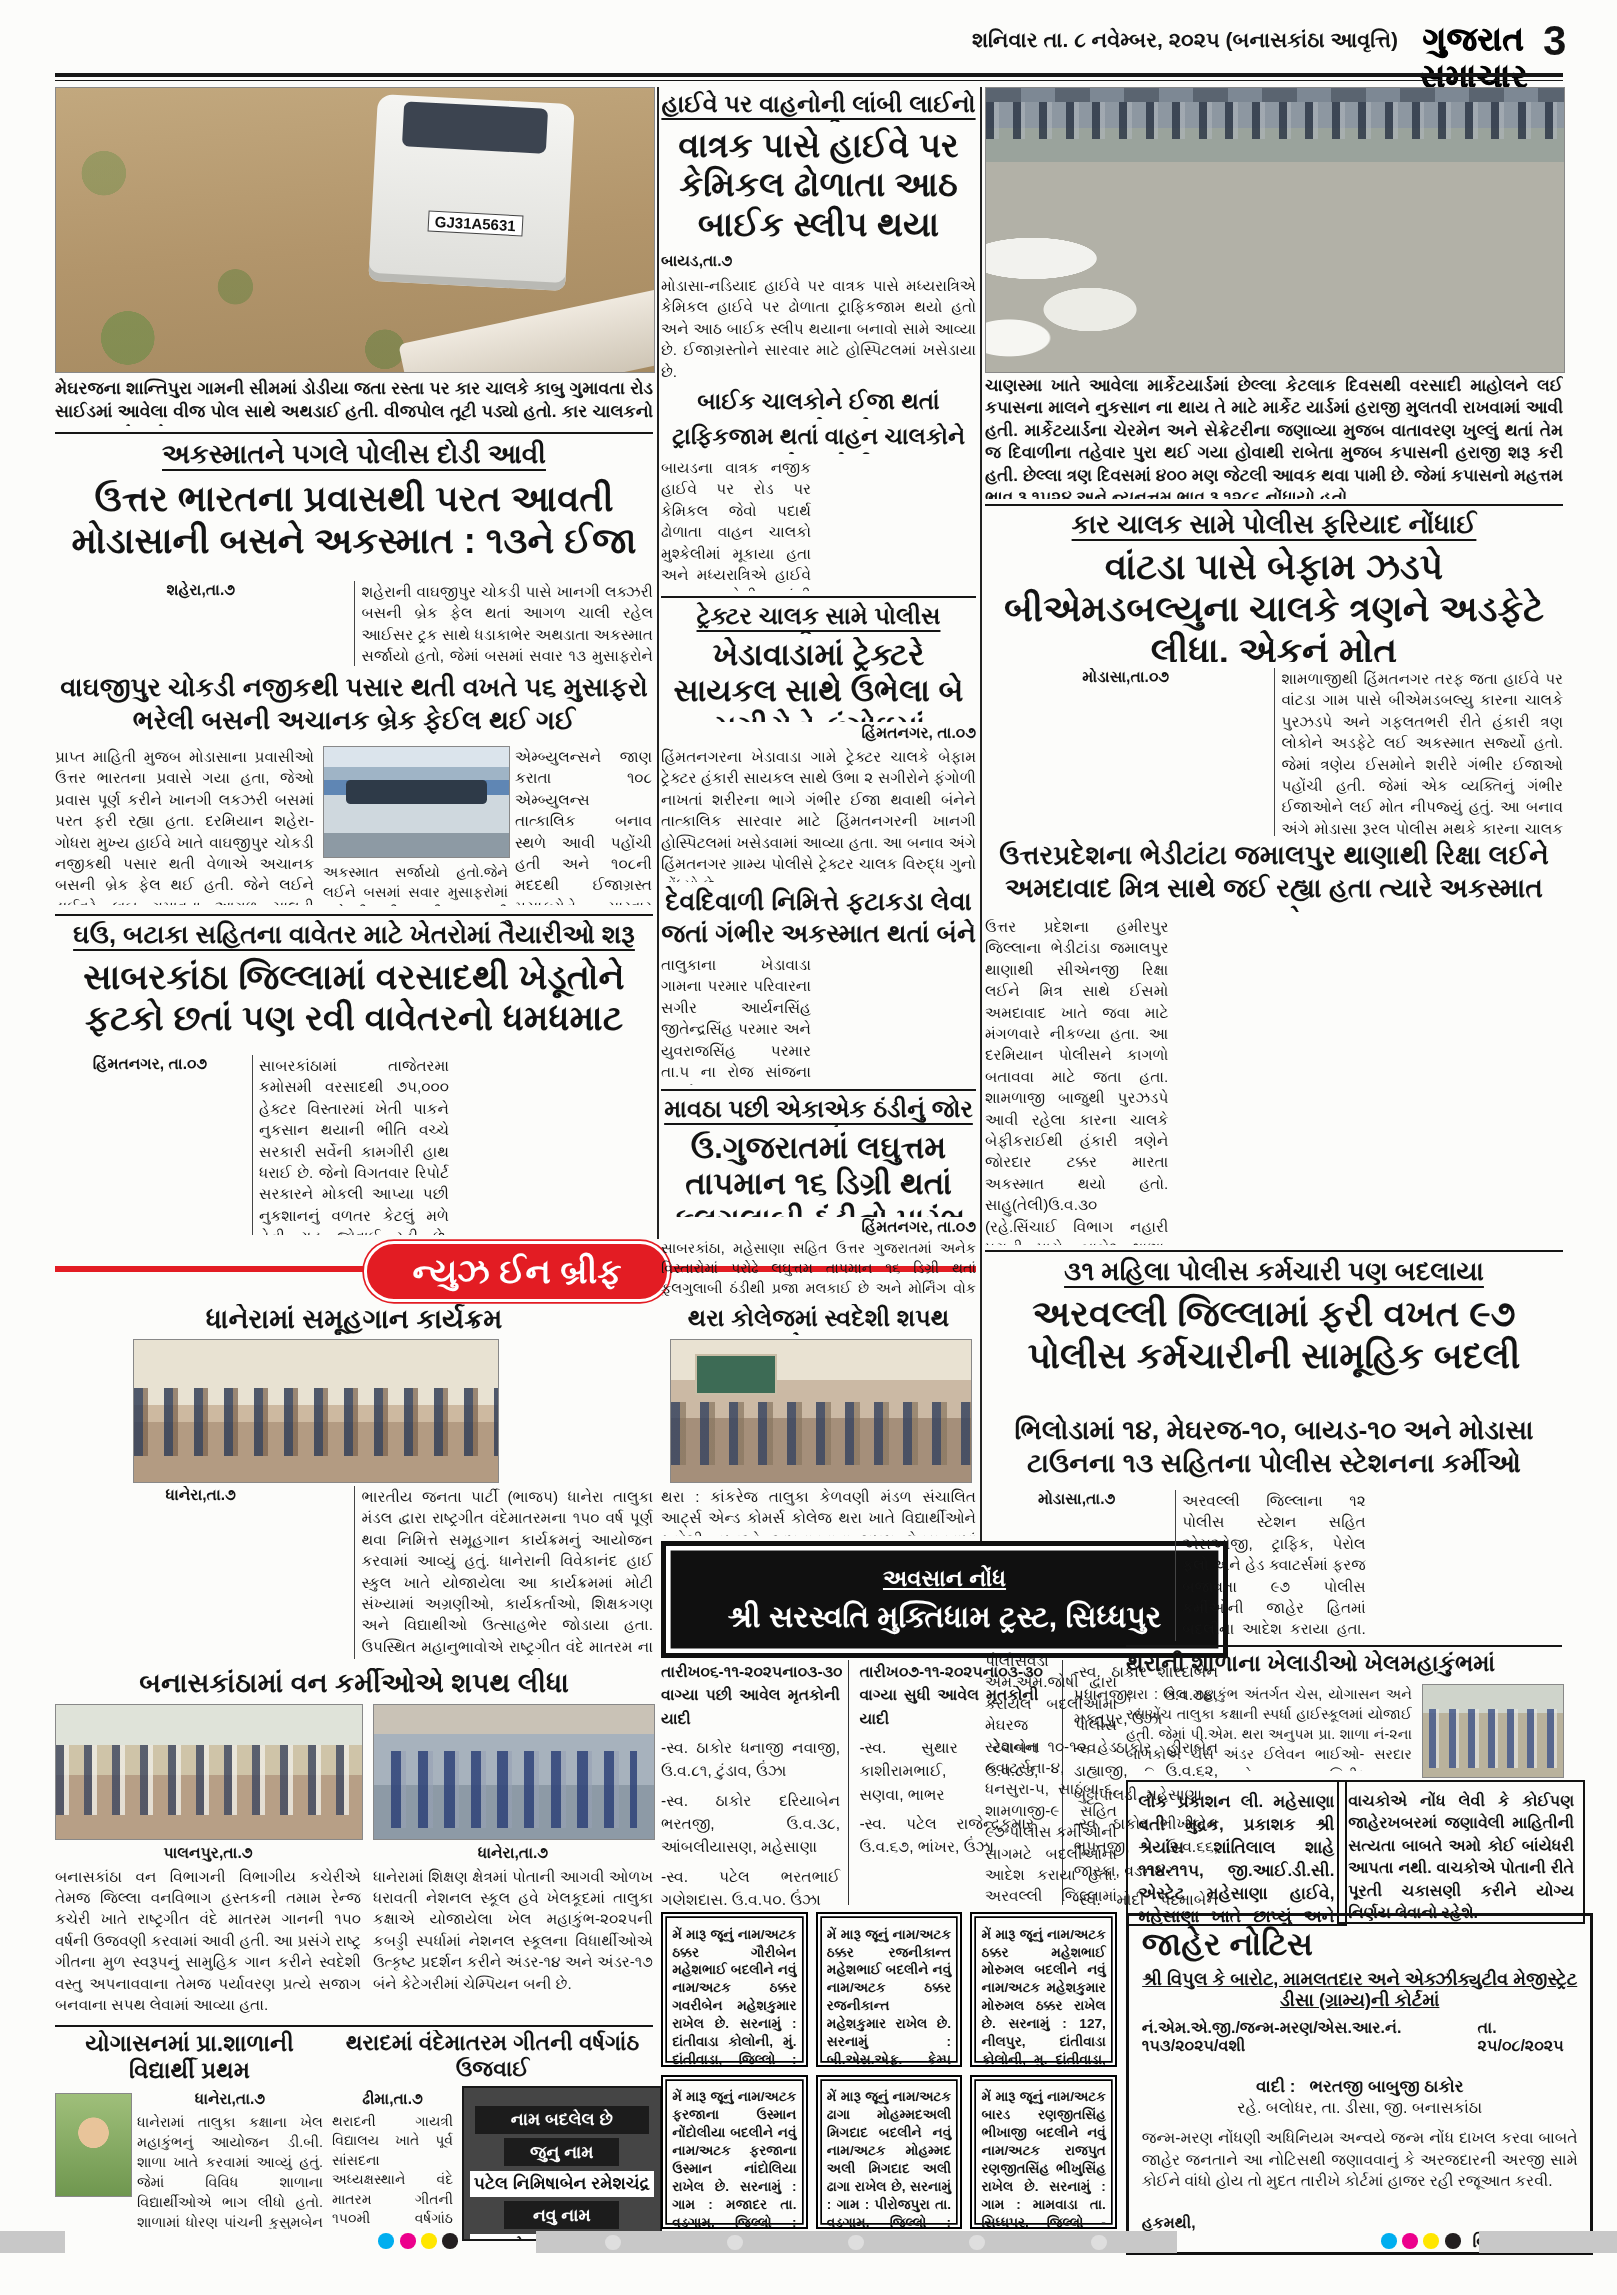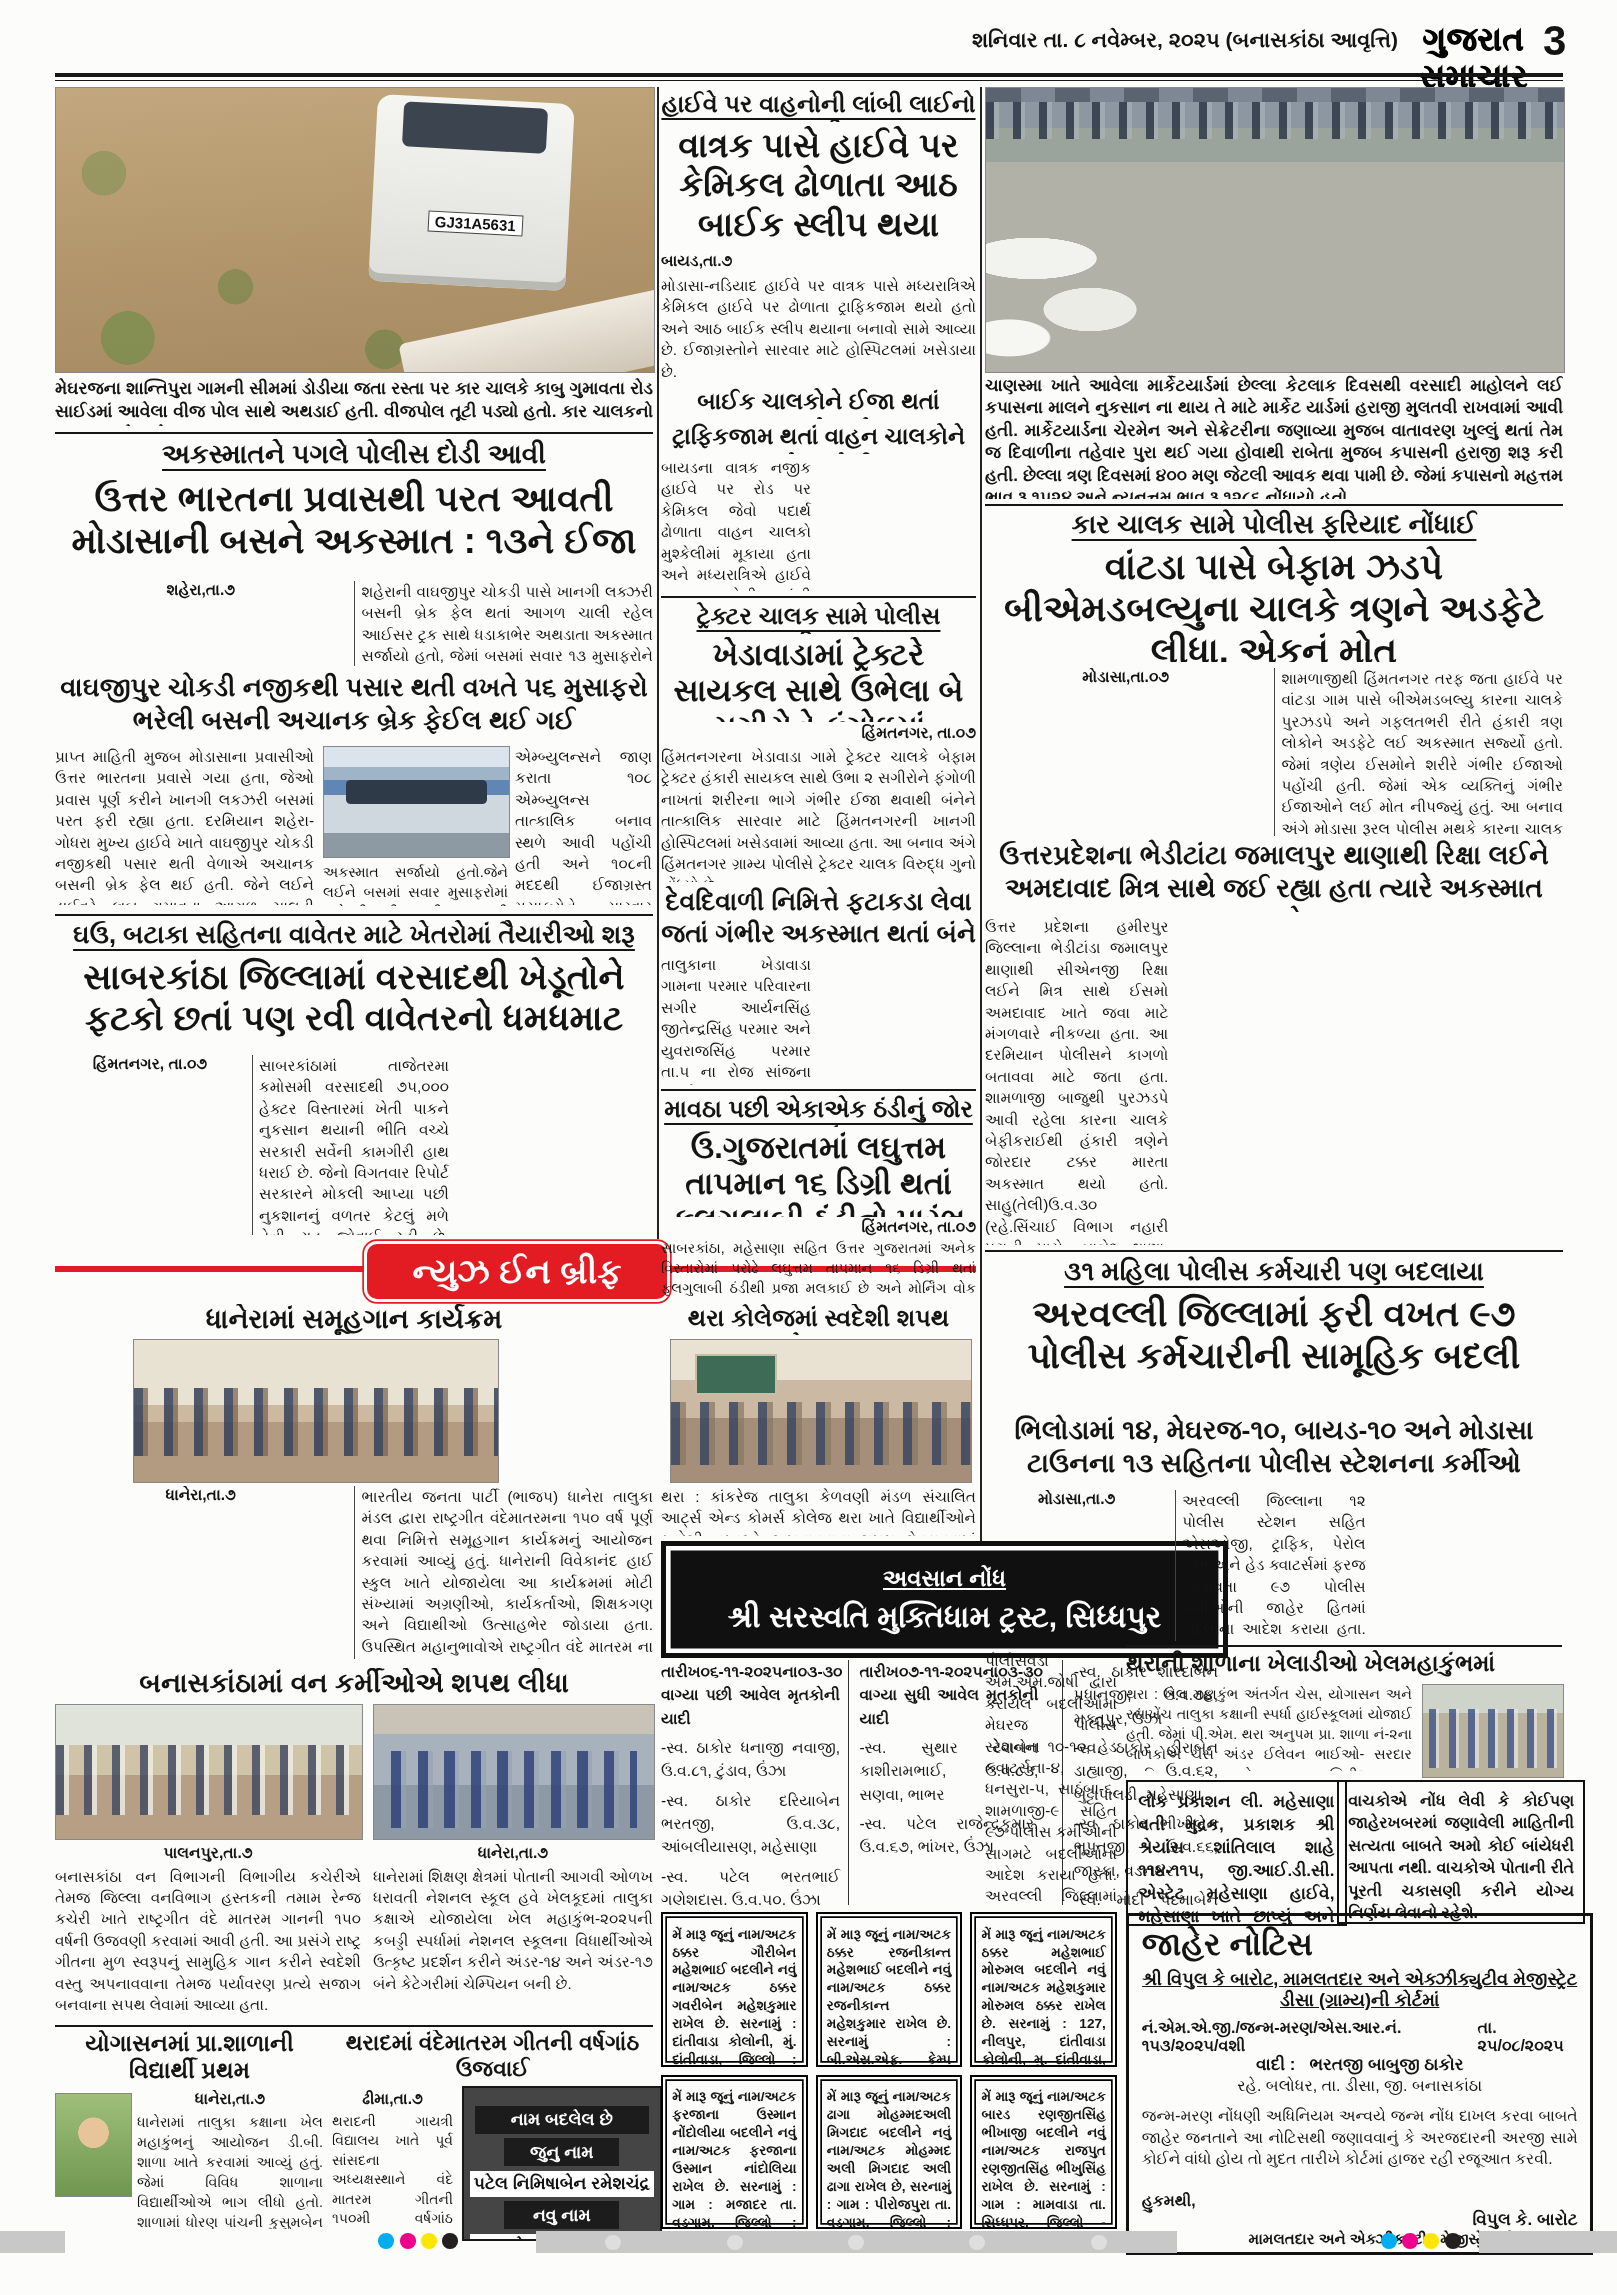--- a/index.html
+++ b/index.html
@@ -9,21 +9,21 @@
   .rule{background:#161616}
   .bd{text-align:justify;line-height:1.4;font-size:15.3px;overflow:hidden}
   .dl{font-weight:700;text-align:center;font-size:15.6px;margin-bottom:3.5px}
   .kick{font-weight:700;text-align:center;text-decoration:underline;text-decoration-thickness:2.3px;text-underline-offset:5.8px;overflow:hidden}
   .hd{font-weight:700;text-align:center;line-height:1.16;overflow:hidden}
   .sub{font-weight:700;text-align:center;line-height:1.25;overflow:hidden}
   .cols2{column-count:2;column-gap:15px;column-rule:0.6px solid #444}
   .cols3{column-count:3;column-gap:14px;column-rule:0.6px solid #444}
   .cap{font-weight:700;font-size:17.3px;line-height:1.32;text-align:justify;overflow:hidden}
   .ph{overflow:hidden;border:0.6px solid #888}
-  .nib{background:#e31c23;color:#fff;border-radius:13px;display:flex;align-items:center;justify-content:center;
+  .nib{background:#e31c23;color:#fff;border-radius:30px;display:flex;align-items:center;justify-content:center;
        font-weight:700;font-size:34px;border:3.5px solid #fff;box-shadow:0 0 0 1.7px #e31c23}
   .obitbox{background:#101010;box-shadow:inset 0 0 0 4.6px #fff;border:5.2px solid #101010;color:#fff;
            display:flex;flex-direction:column;align-items:center;justify-content:center;gap:8px}
   .adbox{border:2.3px solid #000;box-shadow:inset 0 0 0 2.3px #fff,inset 0 0 0 4px #000;padding:11.6px 9.2px;
          font-size:13.6px;font-weight:600;text-align:justify;line-height:1.32;overflow:hidden}
   .obitcol{font-size:15.6px;line-height:1.5;text-align:justify}
   .obitcol div{margin-bottom:5.8px}
   .obit-h{font-weight:700}
   .box{border:2.9px solid #111;overflow:hidden}
   .fancy{background:#454545;border:2.9px solid #181818;padding:5.8px;overflow:hidden}
@@ -261,21 +261,21 @@
 
 </div>
 
 <div class="a box" style="left:1126px;top:1913px;width:436px;height:315px;padding:10.4px 12.7px;border-width:3.5px">
   <div style="text-align:left;font-weight:700;font-size:32px">જાહેર નોટિસ</div>
   <div style="text-align:center;font-weight:700;font-size:18px;text-decoration:underline;margin-top:5.8px">શ્રી વિપુલ કે બારોટ, મામલતદાર અને એક્ઝીક્યુટીવ મેજીસ્ટ્રેટ ડીસા (ગ્રામ્ય)ની કોર્ટમાં</div>
   <div style="display:flex;justify-content:space-between;font-weight:700;font-size:16px;margin-top:8px">
     <span>નં.એમ.એ.જી./જન્મ-મરણ/એસ.આર.નં. ૧૫૩/૨૦૨૫/વશી</span>
     <span>તા. ૨૫/૦૮/૨૦૨૫</span>
   </div>
-  <div style="display:flex;gap:14px;font-size:17px;font-weight:700;margin-top:0;justify-content:center">
+  <div style="display:flex;gap:14px;font-size:17px;font-weight:700;margin-top:22px;justify-content:center">
     <span>વાદી :</span>
     <span>ભરતજી બાબુજી ઠાકોર</span>
   </div>
   <div style="text-align:center;font-size:16px;margin-top:2.3px">રહે. બલોધર, તા. ડીસા, જી. બનાસકાંઠા</div>
   <div class="bd" style="font-size:15.6px;margin-top:9.2px;height:87px">જન્મ-મરણ નોંધણી અધિનિયમ અન્વયે જન્મ નોંધ દાખલ કરવા બાબતે જાહેર જનતાને આ નોટિસથી જણાવવાનું કે અરજદારની અરજી સામે કોઈને વાંધો હોય તો મુદત તારીખે કોર્ટમાં હાજર રહી રજૂઆત કરવી.</div>
   <div style="text-align:left;font-size:15.6px;font-weight:700">હુકમથી,</div>
   <div style="text-align:right;font-size:17px;font-weight:700">વિપુલ કે. બારોટ</div>
   <div style="text-align:right;font-size:15px;font-weight:700">મામલતદાર અને એક્ઝીક્યુટીવ મેજીસ્ટ્રેટ, ડીસા (ગ્રામ્ય)</div>
 </div>
 

